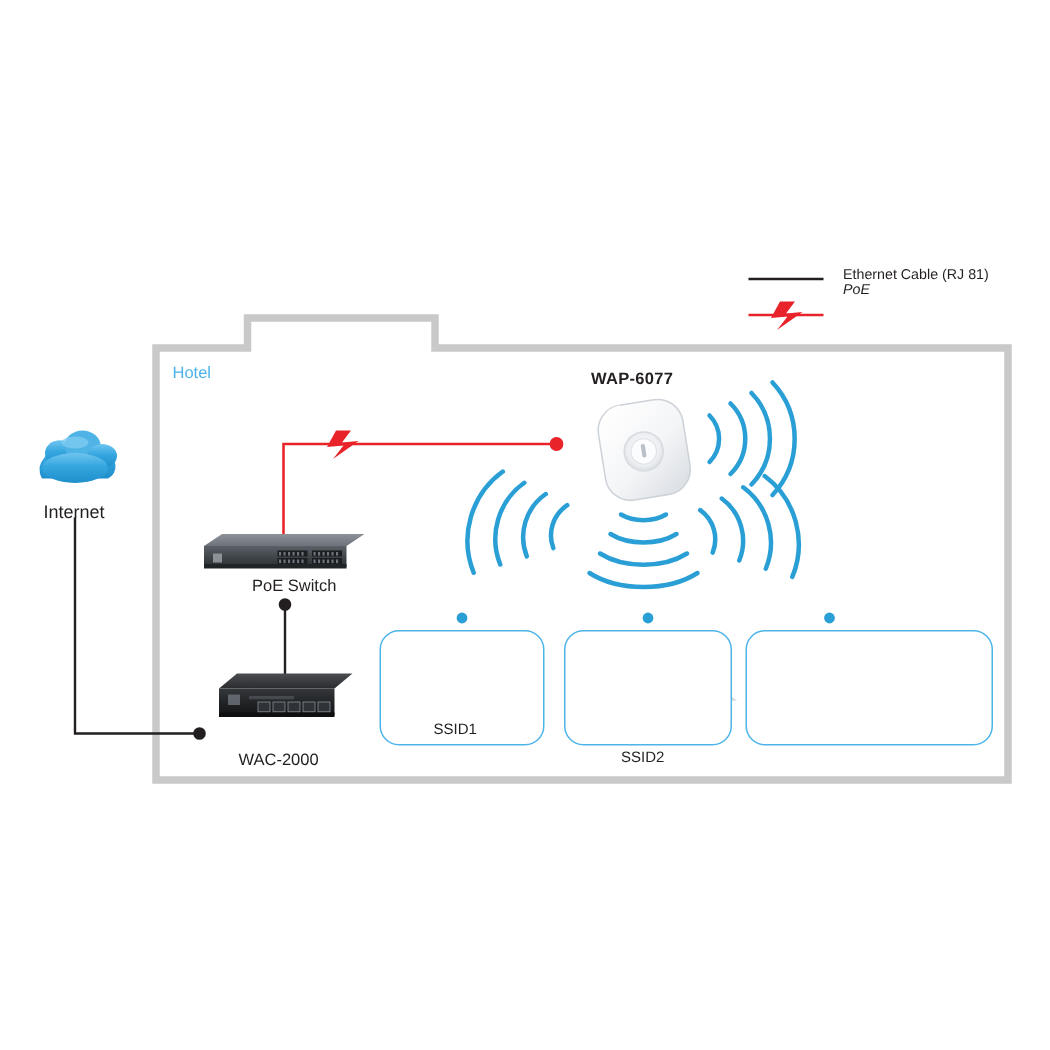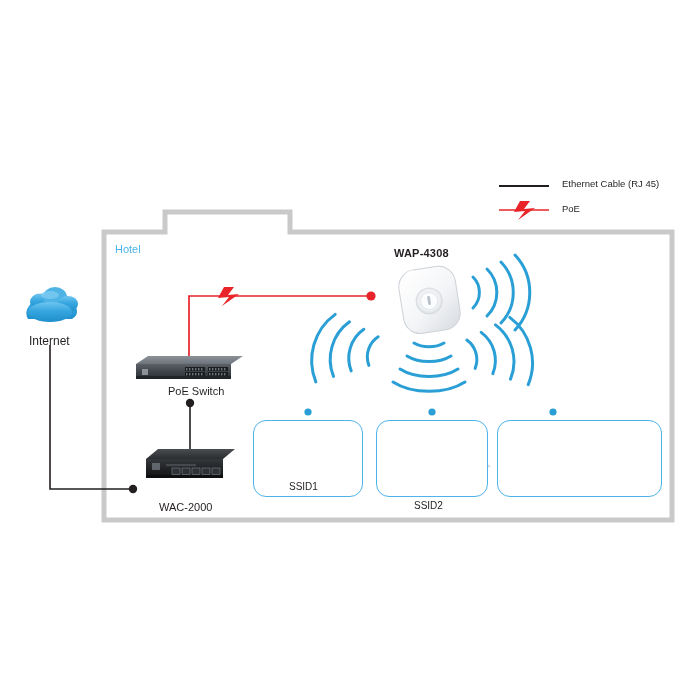--- a/index.html
+++ b/index.html
@@ -14,21 +14,21 @@
   .lbl{position:absolute;color:#231f20;white-space:nowrap;}
   .lbl-internet{font-size:12px;left:29px;top:334px;}
   .lbl-hotel{font-size:11px;left:115px;top:243px;color:#4db4ea;}
   .lbl-wap{font-size:11px;font-weight:bold;left:394px;top:247px;letter-spacing:.2px;}
   .lbl-poesw{font-size:11px;left:168px;top:385px;text-align:right;}
   .lbl-wac{font-size:11px;left:159px;top:487px;margin-top:14px;}
   .lbl-ssid1{font-size:10px;left:289px;top:481px;}
   .lbl-ssid2{font-size:10px;left:414px;top:500px;}
   .lbl-legend{position:absolute;font-size:9.5px;color:#231f20;white-space:nowrap;}
   .lg1{left:562px;top:178px;}
-  .lg2{left:562px;top:203px;}
+  .lg2{left:562px;top:188px;font-style:italic;}
 
   .ssidbox{
     position:absolute;border:1.4px solid #4db4ea;border-radius:13px;
     background:#ffffff;
   }
 </style>
 </head>
 <body>
 
 <div id="stage">
@@ -331,22 +331,22 @@
       <path d="M520,201 L530,201 L524,209 L535,208 L518,220 L525,211 L514,212 Z" fill="#e8242a"></path>
     </g>
   </svg>
 
   <div class="ssidbox" style="left:253px;top:420px;width:108px;height:75px;"></div>
   <div class="ssidbox" style="left:376px;top:420px;width:110px;height:75px;"></div>
   <div class="ssidbox" style="left:497px;top:420px;width:163px;height:75px;"></div>
 
   <div class="lbl lbl-internet">Internet</div>
   <div class="lbl lbl-hotel">Hotel</div>
-  <div class="lbl lbl-wap">WAP-4308</div>
+  <div class="lbl lbl-wap">WAP-6077</div>
   <div class="lbl lbl-poesw">PoE Switch</div>
   <div class="lbl lbl-wac">WAC-2000</div>
   <div class="lbl lbl-ssid1">SSID1</div>
   <div class="lbl lbl-ssid2">SSID2</div>
 
-  <div class="lbl-legend lg1">Ethernet Cable (RJ 45)</div>
+  <div class="lbl-legend lg1">Ethernet Cable (RJ 81)</div>
   <div class="lbl-legend lg2">PoE</div>
 
 </div>
 
 </body></html>

